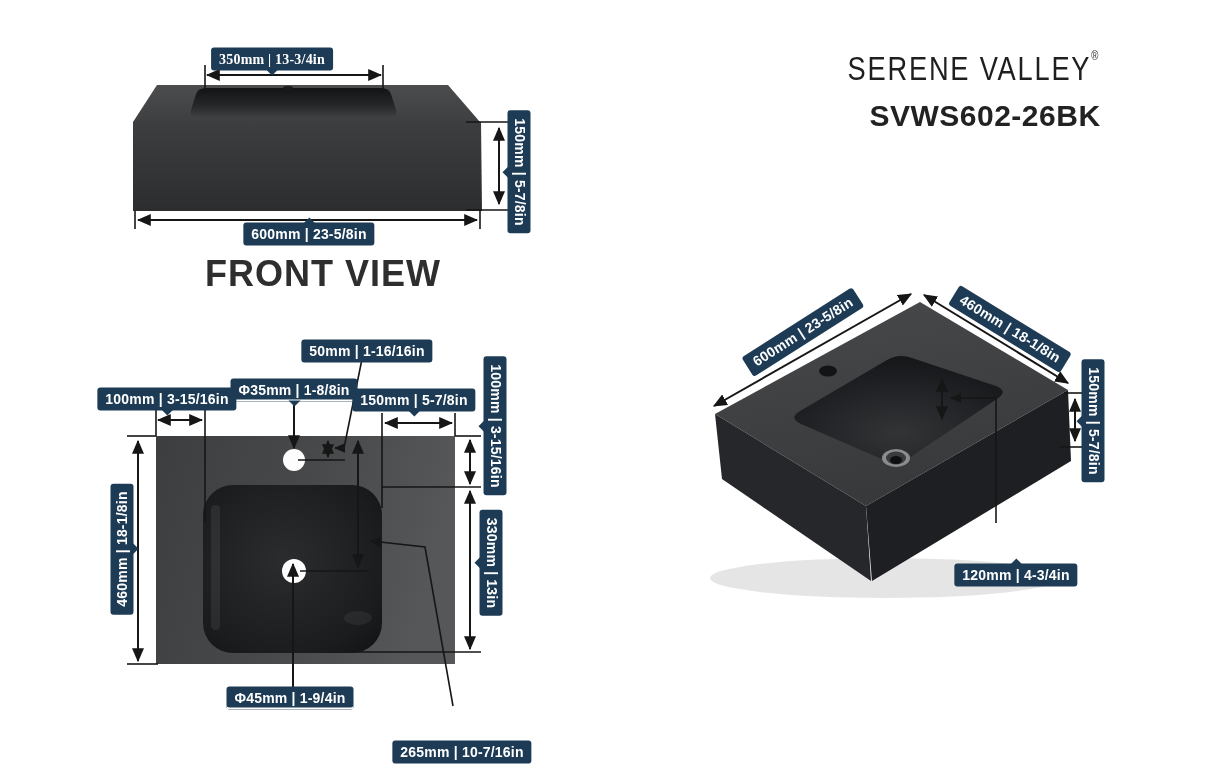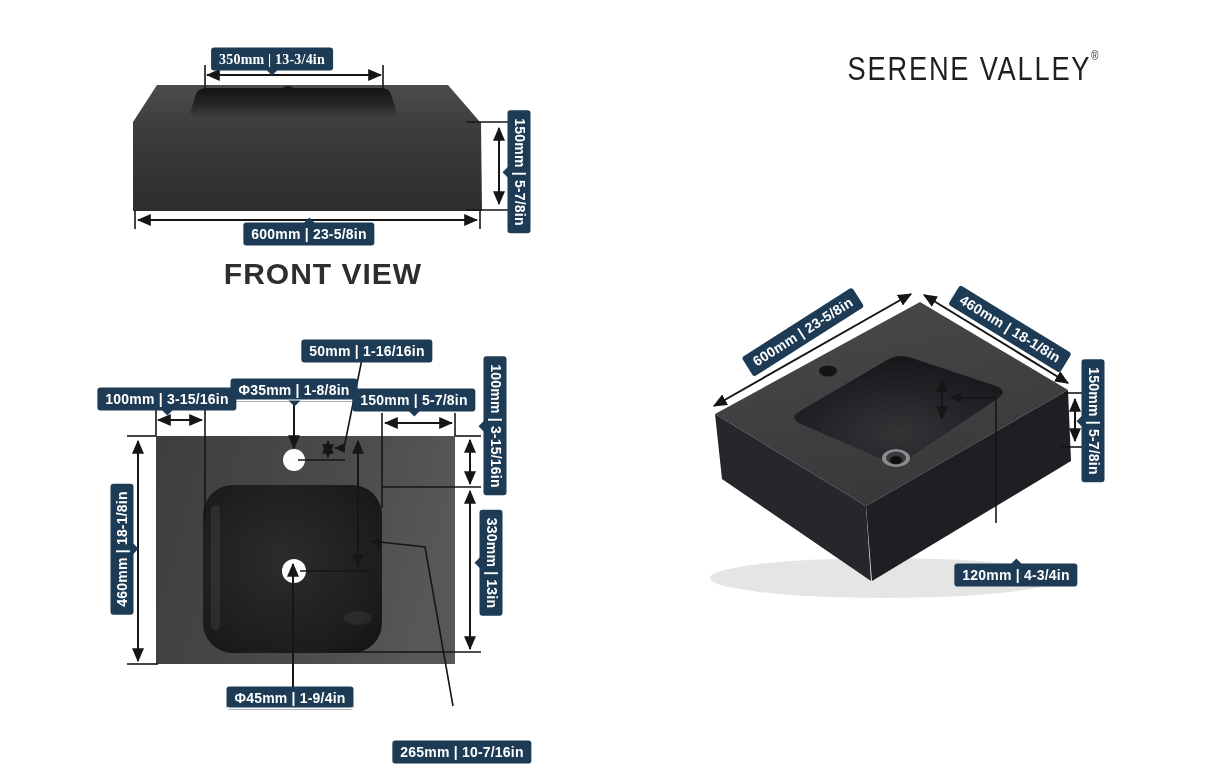--- a/index.html
+++ b/index.html
@@ -15,21 +15,21 @@
   .rotm90{transform:translate(-50%,-50%) rotate(-90deg);}
   .rotm32{transform:translate(-50%,-50%) rotate(-32.5deg);}
   .rot31{transform:translate(-50%,-50%) rotate(31.5deg);}
   .underline{box-shadow:inset 0 -2px 0 0 #ffffff;}
   .ptr-b::after{content:"";position:absolute;left:50%;bottom:-5px;margin-left:-6px;
     border-left:6px solid transparent;border-right:6px solid transparent;border-top:6px solid var(--badge);}
   .ptr-t::after{content:"";position:absolute;left:50%;top:-5px;margin-left:-6px;
     border-left:6px solid transparent;border-right:6px solid transparent;border-bottom:6px solid var(--badge);}
 
   .view-title{position:absolute;transform:translate(-50%,-50%);color:var(--title);
-    font-size:30px;font-weight:800;letter-spacing:1px;white-space:nowrap;z-index:4;}
+    font-size:36px;font-weight:800;letter-spacing:1px;white-space:nowrap;z-index:4;}
 
   .brand{position:absolute;transform:translate(-50%,-50%) scale(.88,1.08);color:var(--brand);
     font-size:31px;font-weight:400;letter-spacing:2px;white-space:nowrap;z-index:4;}
   .brand sup{font-size:11px;letter-spacing:0;vertical-align:18px;}
   .model{position:absolute;transform:translate(-50%,-50%);color:#222;font-size:30px;font-weight:700;
     letter-spacing:.5px;white-space:nowrap;z-index:4;}
 </style>
 </head>
 <body>
 
@@ -145,20 +145,21 @@
       <line x1="1075" y1="399" x2="1075" y2="441" stroke-width="2" marker-start="url(#ah)" marker-end="url(#ah)"></line>
       <line x1="1064" y1="393" x2="1088" y2="393" stroke-width="1.6"></line>
       <line x1="1060" y1="447" x2="1088" y2="447" stroke-width="1.6"></line>
       <line x1="942" y1="379" x2="942" y2="419" stroke-width="2" marker-start="url(#ah)" marker-end="url(#ah)"></line>
       <line x1="996" y1="398" x2="951" y2="398" stroke-width="1.6" marker-end="url(#ah)"></line>
       <line x1="996" y1="398" x2="996" y2="523" stroke-width="1.6"></line>
     </g>
   </svg>
 
   <div class="brand" style="left:973px;top:69px;"><span>SERENE VALLEY</span><sup>®</sup></div>
+  <div class="model" style="left:985px;top:116px;">SVWS602-26BK</div>
 
   <div class="view-title" style="left:323px;top:274px;">FRONT VIEW</div>
 
   <div class="badge ptr-b" style="left:272px;top:59px;font-family:Liberation Serif, serif;">350mm | 13-3/4in</div>
   <div class="badge rot90 ptr-b" style="left:519px;top:172px;">150mm | 5-7/8in</div>
   <div class="badge ptr-t" style="left:309px;top:234px;">600mm | 23-5/8in</div>
 
   <div class="badge" style="left:367px;top:351px;">50mm | 1-16/16in</div>
   <div class="badge underline ptr-b" style="left:294px;top:390px;">Φ35mm | 1-8/8in</div>
   <div class="badge ptr-b" style="left:167px;top:399px;">100mm | 3-15/16in</div>

